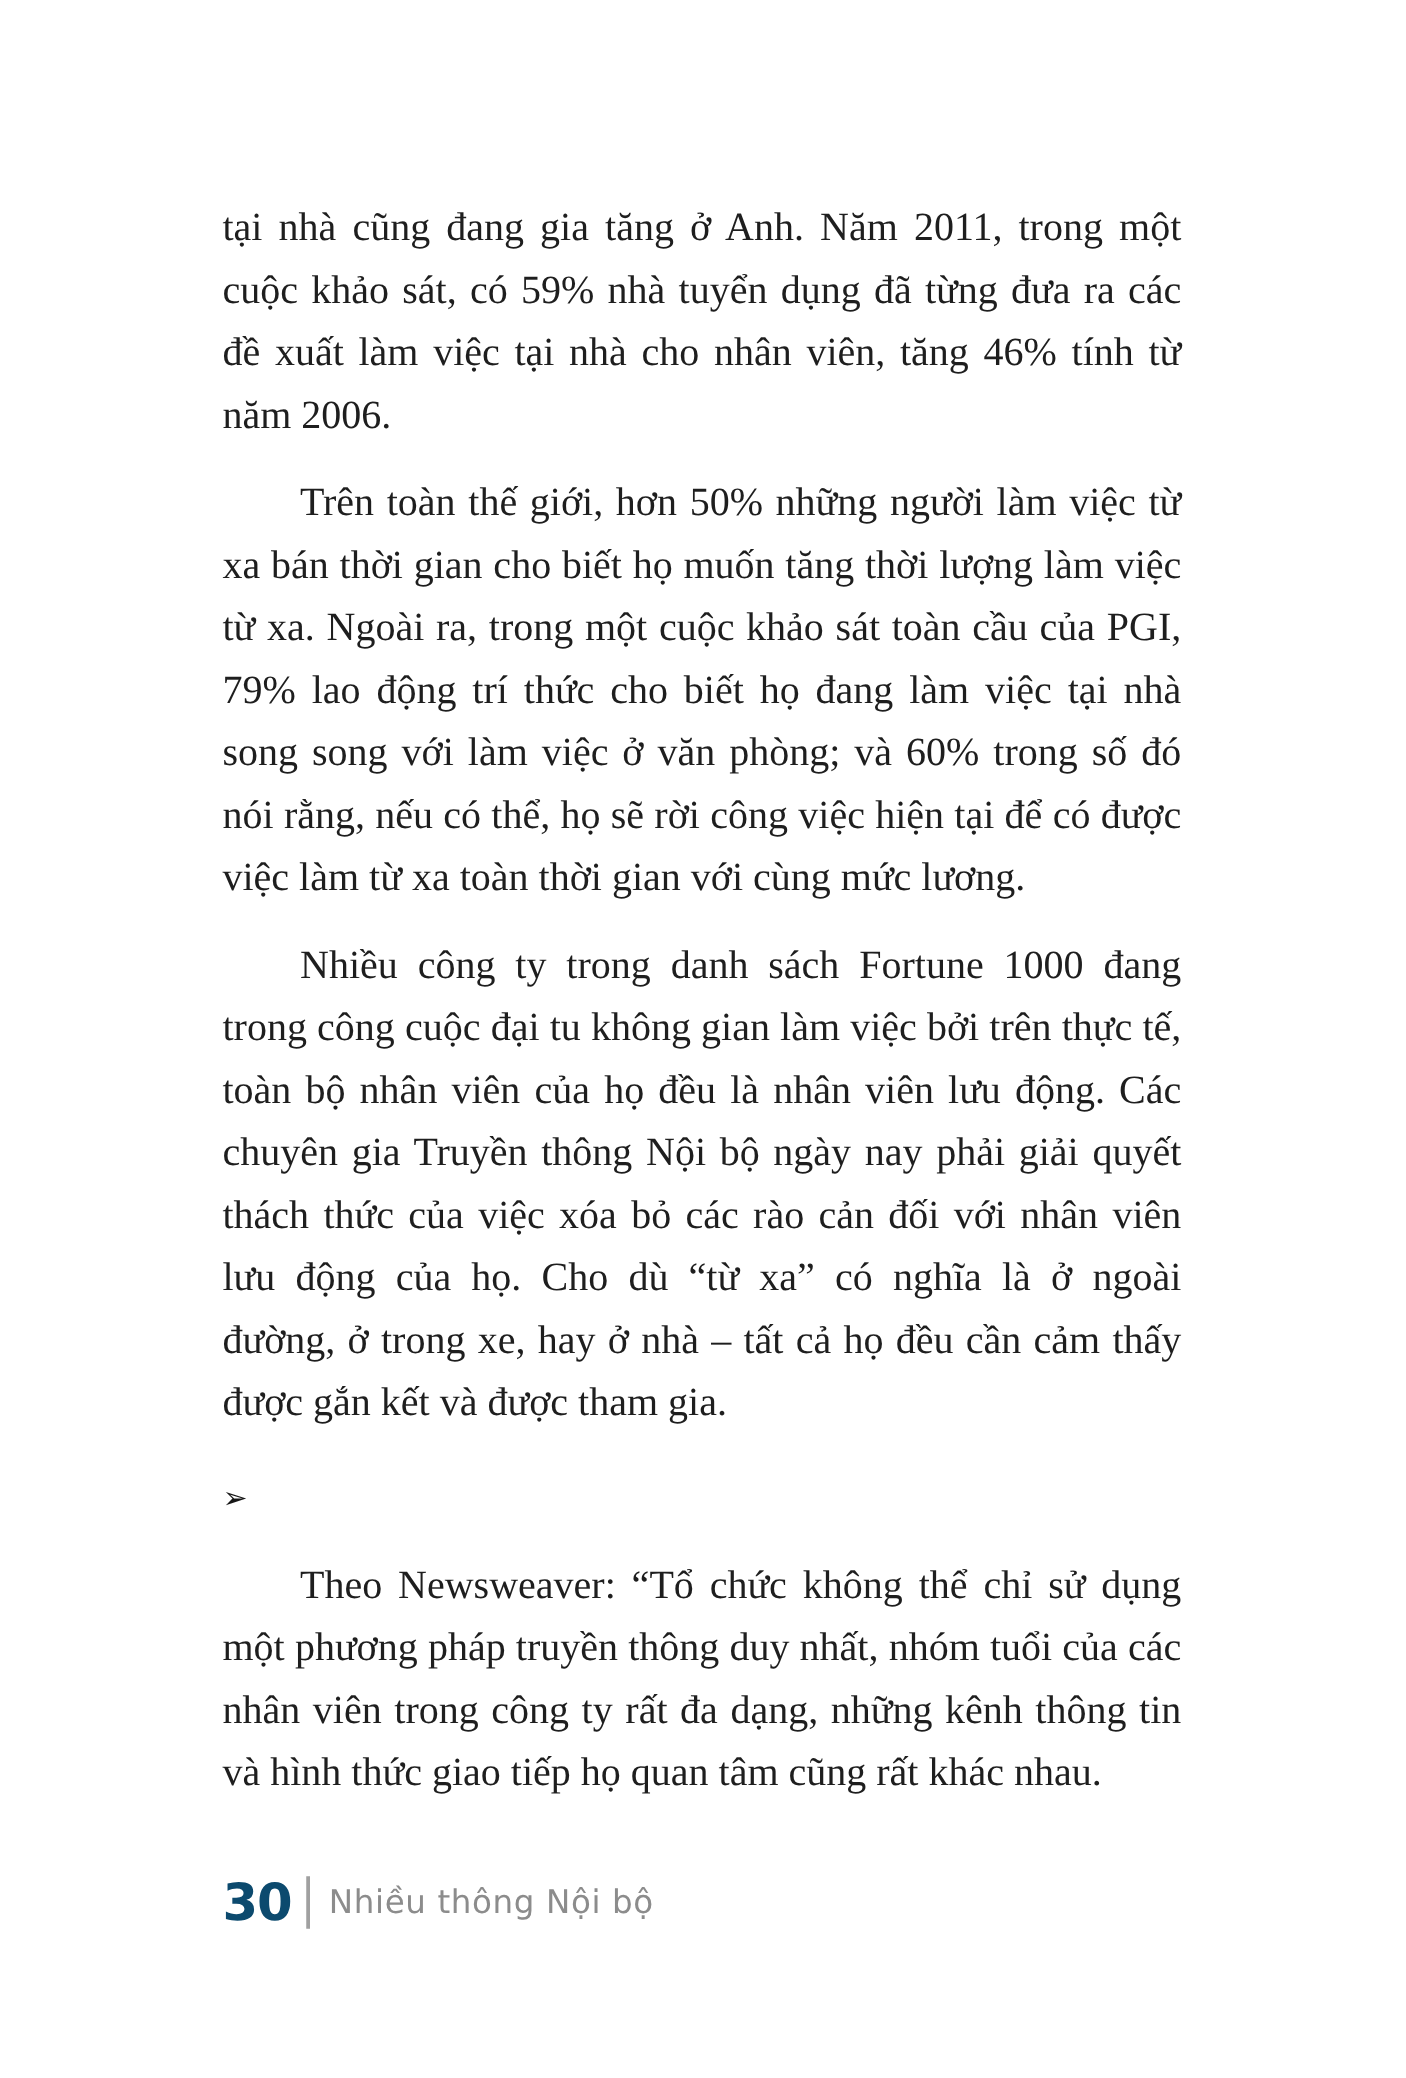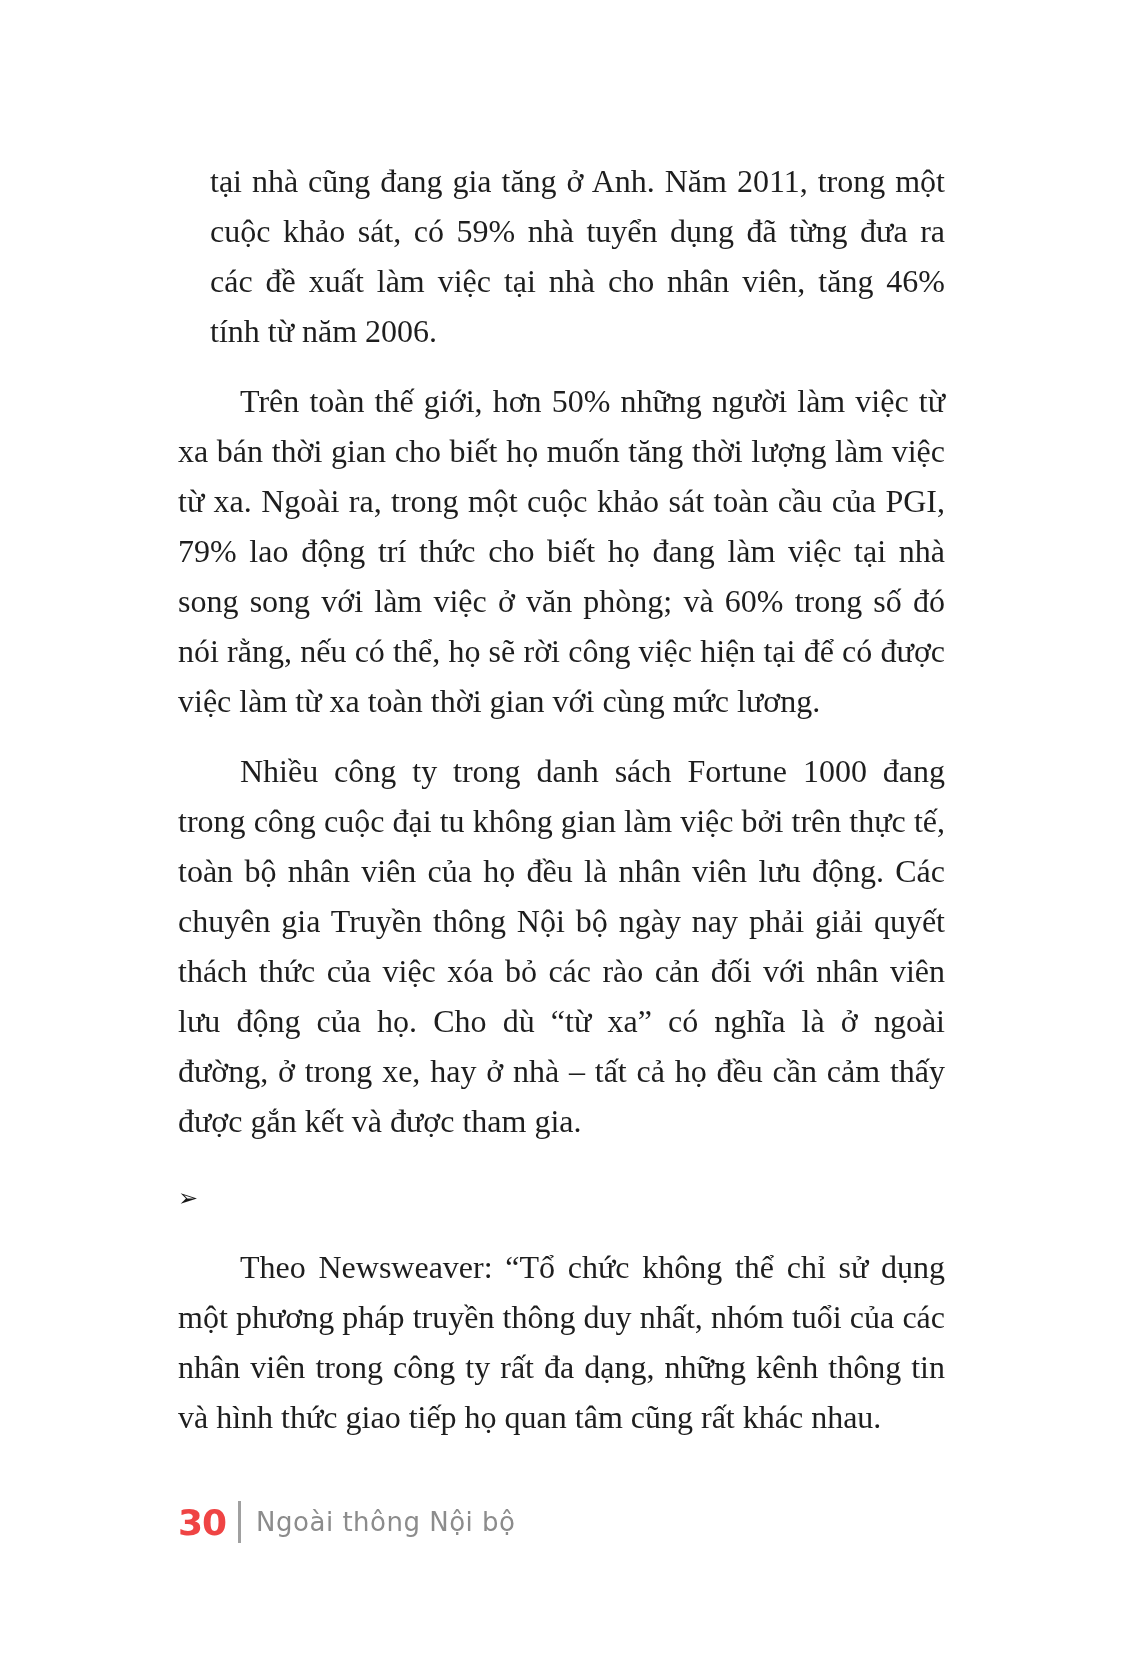--- a/index.html
+++ b/index.html
@@ -24,21 +24,20 @@
     line-height: 50px;
     color: #1e1e1e;
     text-align: justify;
   }
   .para {
     margin: 0 0 20px 0;
     text-indent: 62px;
   }
   .para.no-indent {
     text-indent: 0;
-    margin-left: 32px;
   }
   .section-heading {
     display: flex;
     align-items: baseline;
     margin: 32px 0 24px 0;
     font-family: "DejaVu Sans", sans-serif;
     font-weight: bold;
     font-size: 28px;
     line-height: 40px;
     color: #161616;
@@ -56,22 +55,22 @@
     position: absolute;
     left: 178px;
     top: 1498px;
     display: flex;
     align-items: center;
     height: 48px;
   }
   .page-number {
     font-family: "DejaVu Sans", sans-serif;
     font-weight: bold;
-    font-size: 36px;
-    color: #ef4444;
+    font-size: 41px;
+    color: #0c4a6e;
     letter-spacing: -1px;
   }
   .footer-divider {
     width: 3px;
     height: 42px;
     background: #a0a0a0;
     margin: 0 15px 0 12px;
   }
   .book-title {
     font-family: "DejaVu Sans", sans-serif;
@@ -91,15 +90,15 @@
     <p class="para">Nhiều công ty trong danh sách Fortune 1000 đang trong công cuộc đại tu không gian làm việc bởi trên thực tế, toàn bộ nhân viên của họ đều là nhân viên lưu động. Các chuyên gia Truyền thông Nội bộ ngày nay phải giải quyết thách thức của việc xóa bỏ các rào cản đối với nhân viên lưu động của họ. Cho dù “từ xa” có nghĩa là ở ngoài đường, ở trong xe, hay ở nhà – tất cả họ đều cần cảm thấy được gắn kết và được tham gia.</p>
     <h2 class="section-heading">
       <span class="bullet">➢</span>
     </h2>
     <p class="para">Theo Newsweaver: “Tổ chức không thể chỉ sử dụng một phương pháp truyền thông duy nhất, nhóm tuổi của các nhân viên trong công ty rất đa dạng, những kênh thông tin và hình thức giao tiếp họ quan tâm cũng rất khác nhau.</p>
   </main>
 
   <footer class="page-footer">
     <span class="page-number">30</span>
     <span class="footer-divider"></span>
-    <span class="book-title">Ngoài thông Nội bộ</span>
+    <span class="book-title">Nhiều thông Nội bộ</span>
   </footer>
 </div>
 
 </body></html>

